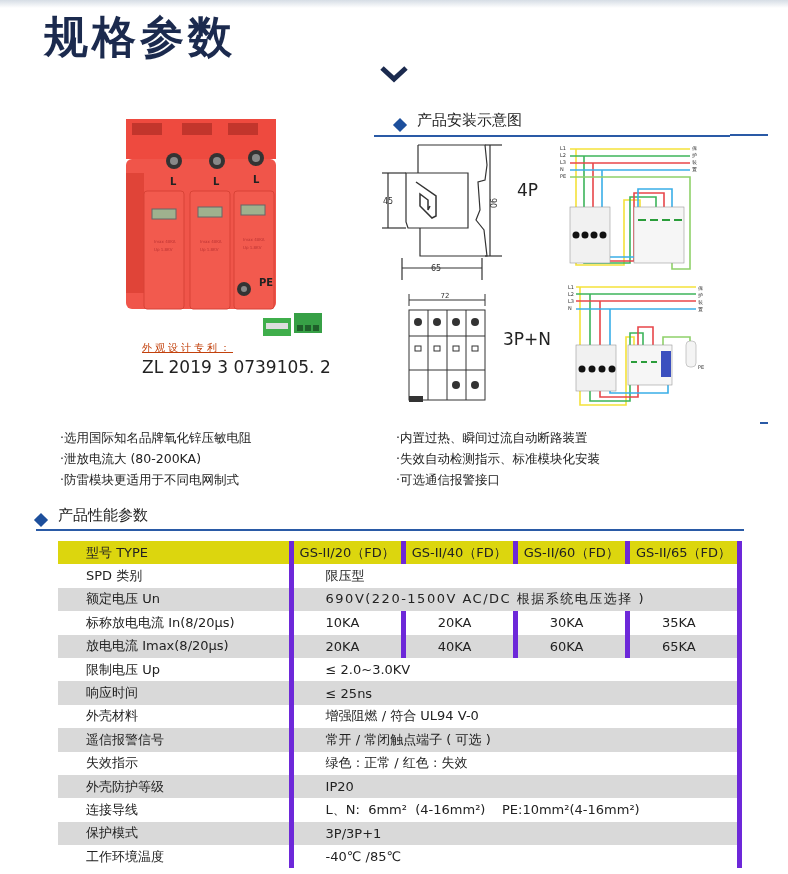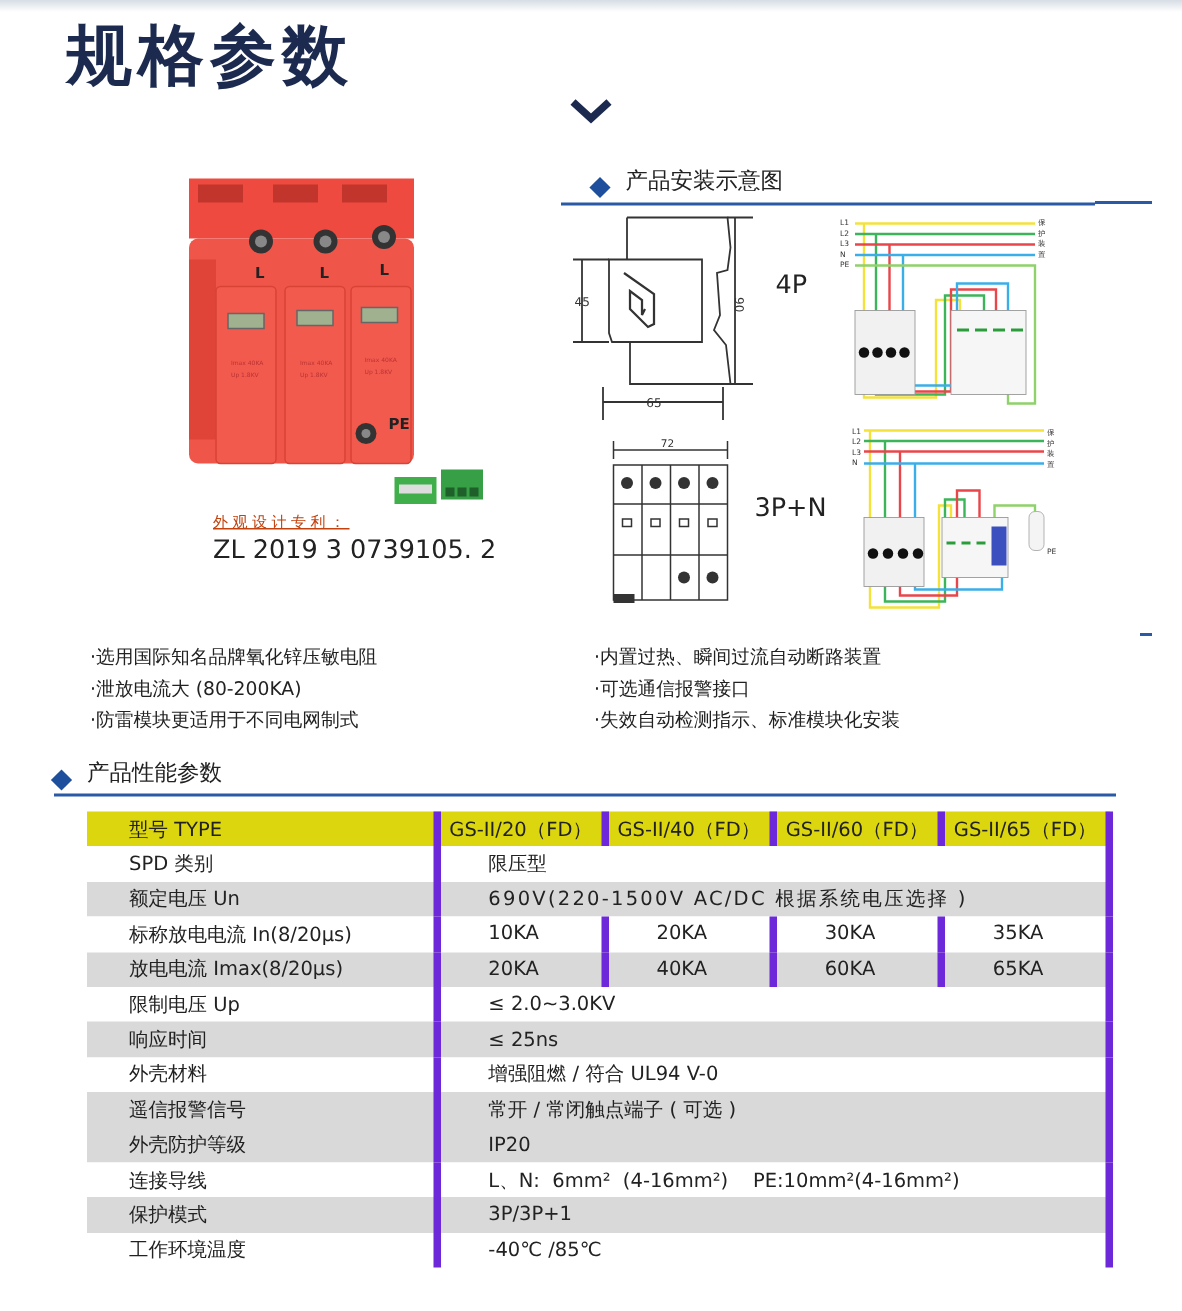--- a/index.html
+++ b/index.html
@@ -215,22 +215,22 @@
   <rect x="118" y="56" width="10" height="26" rx="4" fill="#f4f4f4" stroke="#aaa" stroke-width="0.6"></rect>
 </svg>
 
 <div class="feat" style="left:60px; top:427px;">
   <div>·选用国际知名品牌氧化锌压敏电阻</div>
   <div>·泄放电流大 (80-200KA)</div>
   <div>·防雷模块更适用于不同电网制式</div>
 </div>
 <div class="feat" style="left:396px; top:427px;">
   <div>·内置过热、瞬间过流自动断路装置</div>
+  <div>·失效自动检测指示、标准模块化安装</div>
   <div>·可选通信报警接口</div>
-  <div>·失效自动检测指示、标准模块化安装</div>
 </div>
 
 <div class="sec-head" style="left:36px; top:506px;">
   <div class="diamond"></div>
   <span>产品性能参数</span>
 </div>
 <div class="rule" style="left:36px; top:529px; width:708px;"></div>
 
 <table class="spec">
   <tbody>
@@ -272,20 +272,24 @@
     <td class="v" colspan="4">≤ 25ns</td>
   </tr>
   <tr class="even">
     <td class="key">外壳材料</td>
     <td class="v" colspan="4">增强阻燃 / 符合 UL94 V-0</td>
   </tr>
   <tr class="odd">
     <td class="key">遥信报警信号</td>
     <td class="v" colspan="4">常开 / 常闭触点端子 ( 可选 )</td>
   </tr>
+  <tr class="even">
+    <td class="key">失效指示</td>
+    <td class="v" colspan="4">绿色 : 正常 / 红色 : 失效</td>
+  </tr>
   <tr class="odd">
     <td class="key">外壳防护等级</td>
     <td class="v" colspan="4">IP20</td>
   </tr>
   <tr class="even">
     <td class="key">连接导线</td>
     <td class="v" colspan="4" style="white-space:pre;margin-top:28px;">L、N:  6mm²  (4-16mm²)    PE:10mm²(4-16mm²)</td>
   </tr>
   <tr class="odd">
     <td class="key">保护模式</td>

